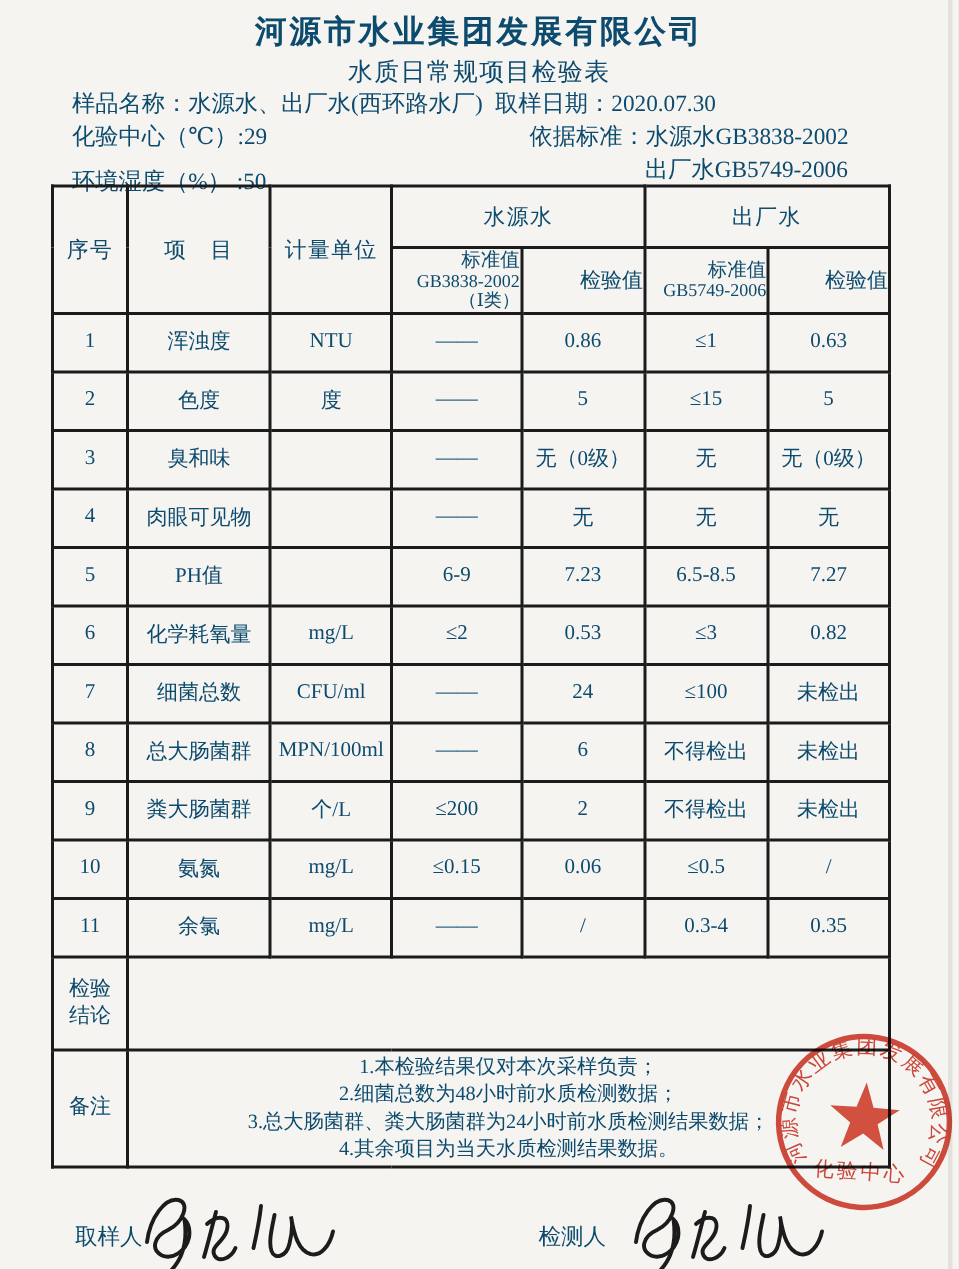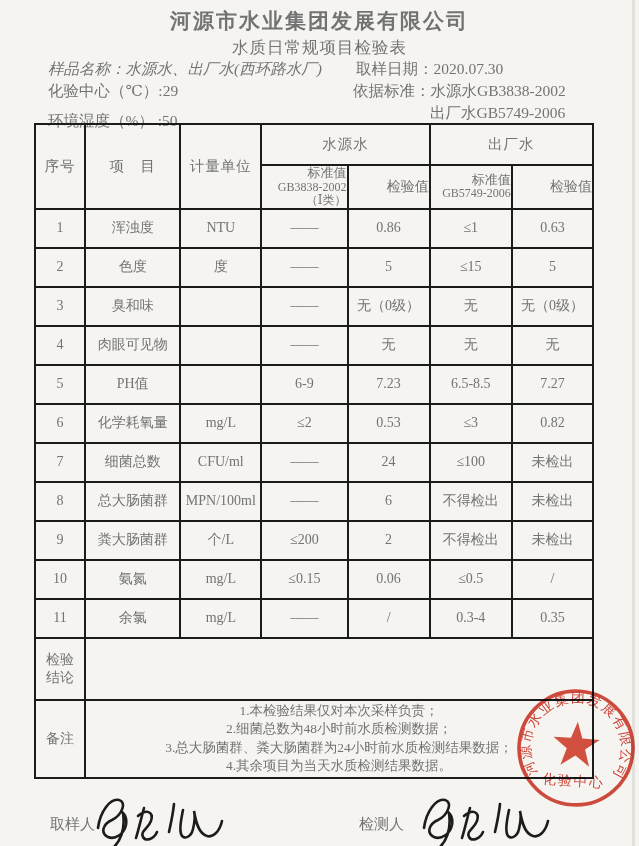--- a/index.html
+++ b/index.html
@@ -1,30 +1,30 @@
 <!DOCTYPE html>
 <html><head>
 <meta charset="utf-8">
 <style>
   html,body{margin:0;padding:0;background:#e9e7e3;}
   .sheet{
     position:relative;width:639px;height:846px;overflow:hidden;
     background:#f5f4f1;
     font-family:"Liberation Serif","DejaVu Serif",serif;
-    color:#737373;
+    color:#0c4a6e;
   }
   .paper-edge{position:absolute;top:0;right:4px;width:3px;height:100%;background:#e3e1dc;}
 
   .company-title{position:absolute;top:7px;left:0;width:100%;text-align:center;
     font-size:21px;font-weight:bold;letter-spacing:2px;}
   .doc-title{position:absolute;top:37px;left:0;width:100%;text-align:center;
     font-size:16.5px;letter-spacing:1px;}
 
   .meta{position:absolute;font-size:15.5px;white-space:nowrap;}
-  .m1l{top:59px;left:48px;font-style:italic;}  .m1r{top:59px;left:356px;}
+  .m1l{top:59px;left:48px;}  .m1r{top:59px;left:330px;}
   .m2l{top:81px;left:48px;}  .m2r{top:81px;left:353px;}
   .m3l{top:111px;left:48px;} .m3r{top:103px;left:430px;text-align:right;}
 
   table.report{
     position:absolute;left:34px;top:123px;border-collapse:collapse;
     table-layout:fixed;width:560px;
   }
   table.report th,table.report td{
     border:2px solid #1b1b1b;padding:0;font-weight:normal;
     text-align:center;vertical-align:middle;font-size:14px;

